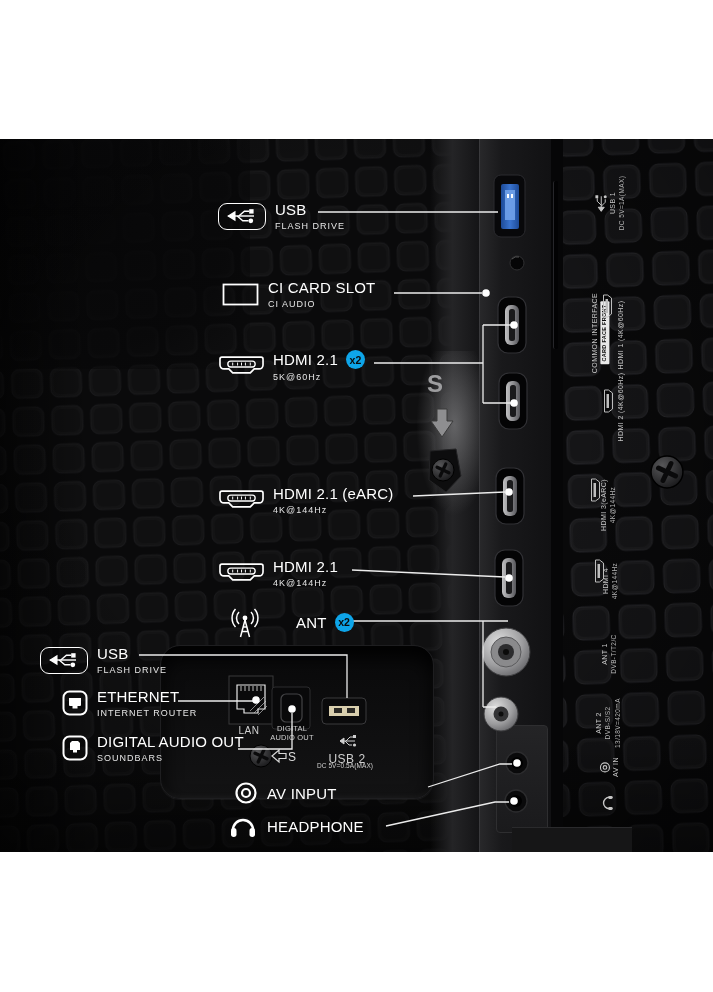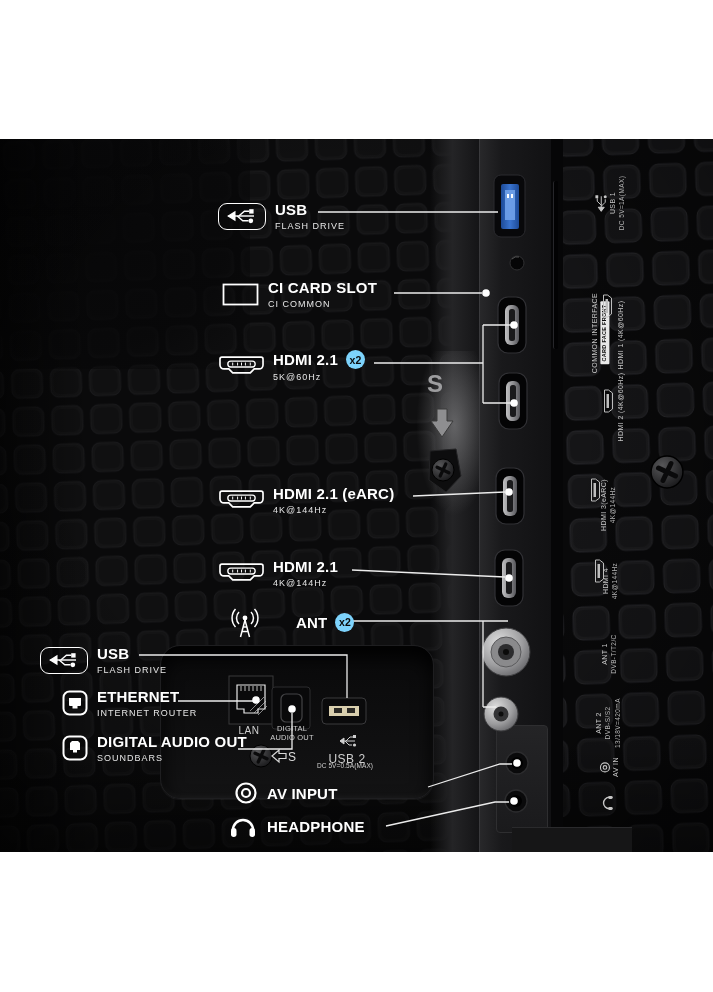--- a/index.html
+++ b/index.html
@@ -17,23 +17,23 @@
   .gap{position:absolute;left:551px;top:0;width:12px;height:713px;background:#060607;}
   .ci-slit{position:absolute;left:553px;top:42px;width:4px;height:168px;background:#020203;border-left:1px solid #26262a;border-radius:2px;}
   .jackplate{position:absolute;left:496px;top:586px;width:50px;height:106px;background:linear-gradient(#242426,#1a1a1c);border:1px solid #2e2e30;border-radius:4px;}
   .foot{position:absolute;left:512px;top:688px;width:120px;height:25px;background:#161617;border-top:1px solid #2a2a2c;}
   .recess{position:absolute;left:160px;top:506px;width:272px;height:152px;border-radius:20px;background:linear-gradient(180deg,#09090a,#131314);box-shadow:inset 0 10px 20px rgba(0,0,0,.95), inset 0 -2px 5px rgba(255,255,255,.05), 0 1px 1px rgba(255,255,255,.06);border:1px solid #1e1e20;}
   svg.abs{position:absolute;left:0;top:0;}
   
   .ann{position:absolute;display:flex;align-items:center;gap:9px;color:#fff;}
   .ann .txt{display:flex;flex-direction:column;}
   .ann .title-row{display:flex;align-items:center;gap:8px;}
-  .ann .title{font-size:15px;font-weight:bold;letter-spacing:.2px;white-space:nowrap;}
+  .ann .title{font-size:15px;font-weight:normal;letter-spacing:.2px;white-space:nowrap;}
   .ann .sub{font-size:9px;letter-spacing:1px;color:#e6e6e6;margin-top:3px;white-space:nowrap;}
-  .badge{background:#7dd3fc;color:#0a0a0a;font-size:10.5px;font-weight:bold;width:19px;height:19px;border-radius:50%;display:flex;align-items:center;justify-content:center;}
+  .badge{background:#0ea5e9;color:#0a0a0a;font-size:10.5px;font-weight:bold;width:19px;height:19px;border-radius:50%;display:flex;align-items:center;justify-content:center;}
   .usbbox{border:1.6px solid #fff;border-radius:9px;width:46px;height:25px;display:flex;align-items:center;justify-content:center;}
   .a0{left:218px;top:62px;}
   .a1{left:222px;top:140px;}
   .a2{left:219px;top:211px;}
   .a3{left:219px;top:346px;}
   .a4{left:219px;top:419px;}
   .a5{left:230px;top:466px;gap:36px;}
   .a6{left:40px;top:506px;}
   .a7{left:62px;top:549px;}
   .a8{left:62px;top:594px;}
@@ -344,21 +344,21 @@
         <span class="sub">FLASH DRIVE</span>
       </span>
   </div>
 
   <div class="ann a1">
     <svg width="37" height="23" viewBox="0 0 37 23">
         <rect x="1.5" y="1.5" width="34" height="20" fill="none" stroke="#fff" stroke-width="1.8"></rect>
       </svg>
     <span class="txt">
         <span class="title">CI CARD SLOT</span>
-        <span class="sub">CI COMMON</span>
+        <span class="sub">CI AUDIO</span>
       </span>
   </div>
 
   <div class="ann a2">
     <svg width="45" height="24" viewBox="0 0 46 24">
         <path d="M3 3 h40 a2 2 0 0 1 2 2 v6 a4 4 0 0 1 -4 4 h-5 l-4 4 h-18 l-4 -4 h-5 a4 4 0 0 1 -4 -4 v-6 a2 2 0 0 1 2 -2 z" fill="none" stroke="#fff" stroke-width="1.7"></path>
         <rect x="9" y="7" width="28" height="6" rx="3" fill="none" stroke="#fff" stroke-width="1.4"></rect>
         <path d="M14 8.5 v3 M19 8.5 v3 M23 8.5 v3 M27 8.5 v3 M32 8.5 v3" stroke="#fff" stroke-width="1"></path>
       </svg>
     <span class="txt">

